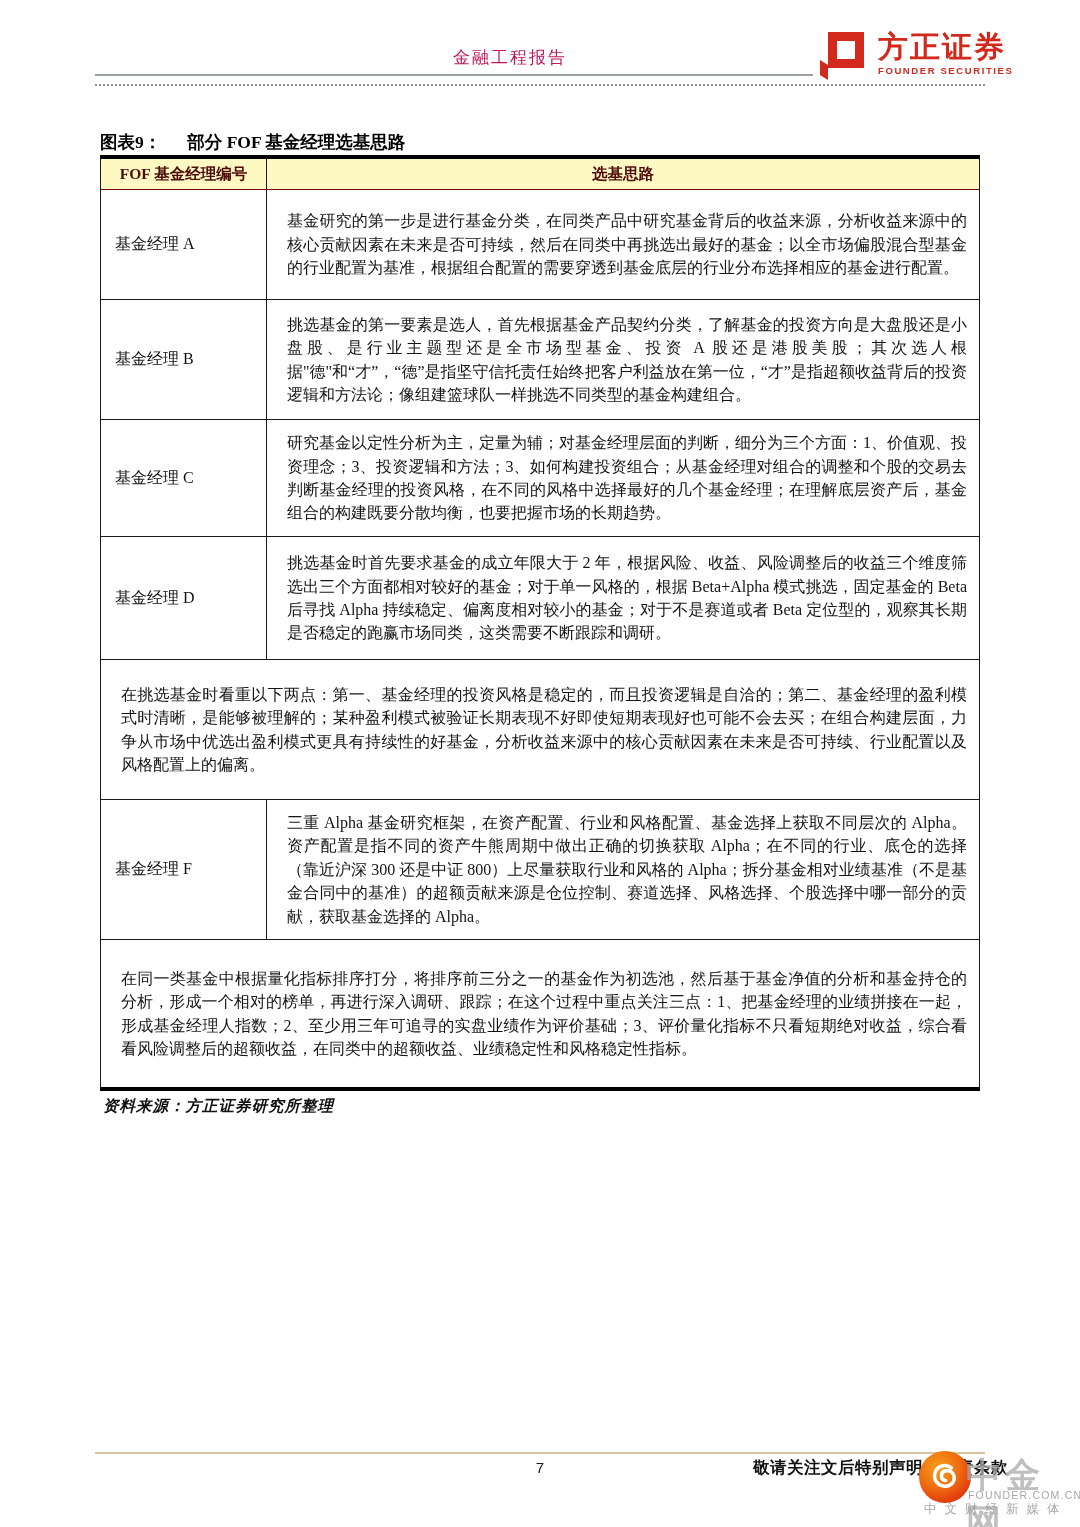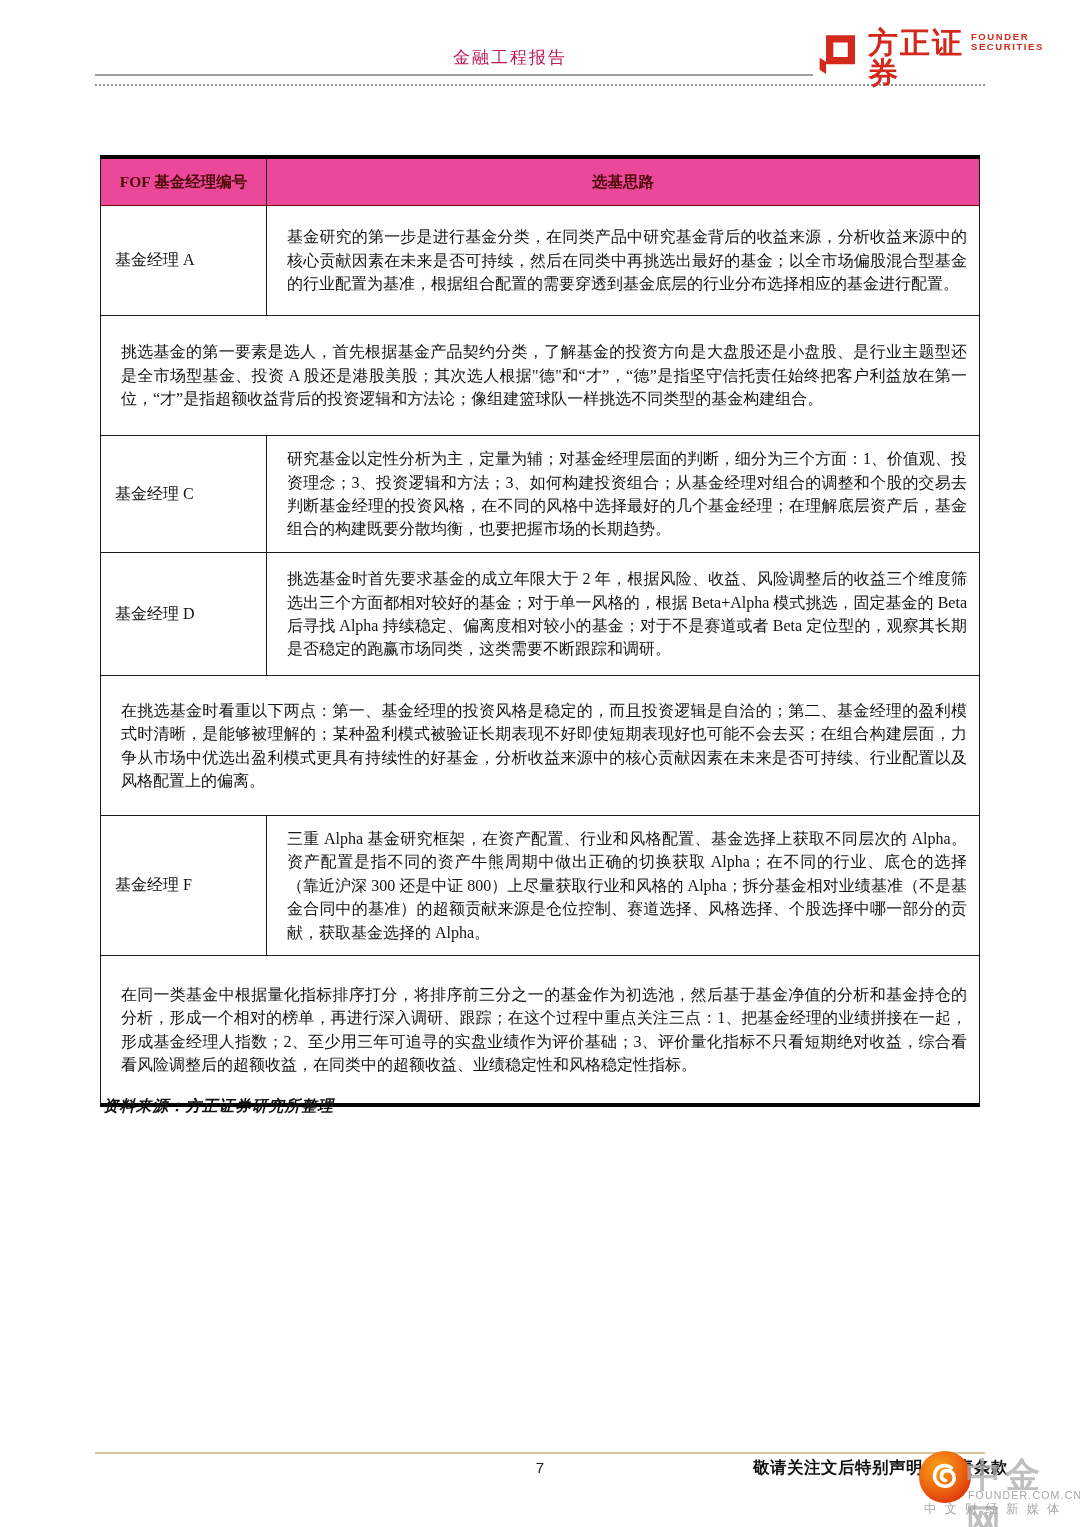--- a/index.html
+++ b/index.html
@@ -17,21 +17,21 @@
   .rule-solid {
     position:absolute; top:74px; left:95px; width:718px; height:2px;
     background:#9aa09c;
   }
   .rule-dotted {
     position:absolute; top:84px; left:95px; width:890px; height:0;
     border-top:2px dotted #8f8f8f;
   }
   .brand { position:absolute; top:28px; left:818px; display:flex; align-items:center; gap:8px; }
   .brand-icon { width:52px; height:52px; }
-  .brand-text { display:flex; flex-direction:row; line-height:1; }
+  .brand-text { display:flex; flex-direction:column; line-height:1; }
   .brand-cn { font-family:"Liberation Sans", sans-serif; font-weight:bold; font-size:30px; color:#d3281c; letter-spacing:2px; }
   .brand-en { font-family:"Liberation Sans", sans-serif; font-weight:bold; font-size:9.5px; color:#d3281c; letter-spacing:1.6px; margin-top:4px; }
 
   
   .fig-title {
     position:absolute; top:130px; left:100px; font-size:17.5px; font-weight:bold;
     color:#000;
   }
   .fig-title .label { margin-right:26px; }
 
@@ -47,21 +47,21 @@
     width:166px; flex:0 0 166px; border-right:1px solid #1b1b1b;
     display:flex; align-items:center; padding-left:14px;
     font-size:16px; color:#111;
   }
   .cell-strategy {
     flex:1; display:flex; align-items:center;
     padding:6px 12px 6px 20px;
     font-size:16px; line-height:23.4px; color:#141414;
     text-align:justify;
   }
-  .thead { height:47px; background:#ec4899; border-bottom:1px solid #7a0606; }
+  .thead { height:31px; background:#fef9c3; border-bottom:1px solid #7a0606; }
   .thead .cell-manager {
     color:#4f0a0a; font-weight:bold; font-size:15.5px;
     justify-content:center; padding-left:0;
   }
   .thead .cell-strategy {
     color:#4f0a0a; font-weight:bold; font-size:15.5px;
     justify-content:center; padding:0;
   }
   .h110{height:110px;} .h120{height:120px;} .h117{height:117px;}
   .h123{height:123px;} .h140{height:140px;} .h147{height:147px;}
@@ -127,31 +127,35 @@
         <path d="M10 4 H46 V40 H10 Z M19 13 V31 H37 V13 Z" fill="#d3281c" fill-rule="evenodd"></path>
         <polygon points="2,32 10,37 10,52 2,47" fill="#d3281c"></polygon>
       </svg>
     </span>
     <span class="brand-text">
       <span class="brand-cn">方正证券</span>
       <span class="brand-en">FOUNDER SECURITIES</span>
     </span>
   </div>
 
+  <div class="fig-title">
+    <span class="label">图表9：</span><span>部分 FOF 基金经理选基思路</span>
+  </div>
 
   <div class="fof-table">
     <div class="trow thead">
       <div class="cell-manager">FOF 基金经理编号</div>
       <div class="cell-strategy">选基思路</div>
     </div>
     <div class="trow h110">
       <div class="cell-manager">基金经理 A</div>
       <div class="cell-strategy">基金研究的第一步是进行基金分类，在同类产品中研究基金背后的收益来源，分析收益来源中的核心贡献因素在未来是否可持续，然后在同类中再挑选出最好的基金；以全市场偏股混合型基金的行业配置为基准，根据组合配置的需要穿透到基金底层的行业分布选择相应的基金进行配置。</div>
     </div>
     <div class="trow h120">
+      <div class="cell-manager">基金经理 B</div>
       <div class="cell-strategy">挑选基金的第一要素是选人，首先根据基金产品契约分类，了解基金的投资方向是大盘股还是小盘股、是行业主题型还是全市场型基金、投资 A 股还是港股美股；其次选人根据"德"和“才”，“德”是指坚守信托责任始终把客户利益放在第一位，“才”是指超额收益背后的投资逻辑和方法论；像组建篮球队一样挑选不同类型的基金构建组合。</div>
     </div>
     <div class="trow h117">
       <div class="cell-manager">基金经理 C</div>
       <div class="cell-strategy">研究基金以定性分析为主，定量为辅；对基金经理层面的判断，细分为三个方面：1、价值观、投资理念；3、投资逻辑和方法；3、如何构建投资组合；从基金经理对组合的调整和个股的交易去判断基金经理的投资风格，在不同的风格中选择最好的几个基金经理；在理解底层资产后，基金组合的构建既要分散均衡，也要把握市场的长期趋势。</div>
     </div>
     <div class="trow h123">
       <div class="cell-manager">基金经理 D</div>
       <div class="cell-strategy">挑选基金时首先要求基金的成立年限大于 2 年，根据风险、收益、风险调整后的收益三个维度筛选出三个方面都相对较好的基金；对于单一风格的，根据 Beta+Alpha 模式挑选，固定基金的 Beta 后寻找 Alpha 持续稳定、偏离度相对较小的基金；对于不是赛道或者 Beta 定位型的，观察其长期是否稳定的跑赢市场同类，这类需要不断跟踪和调研。</div>
     </div>

